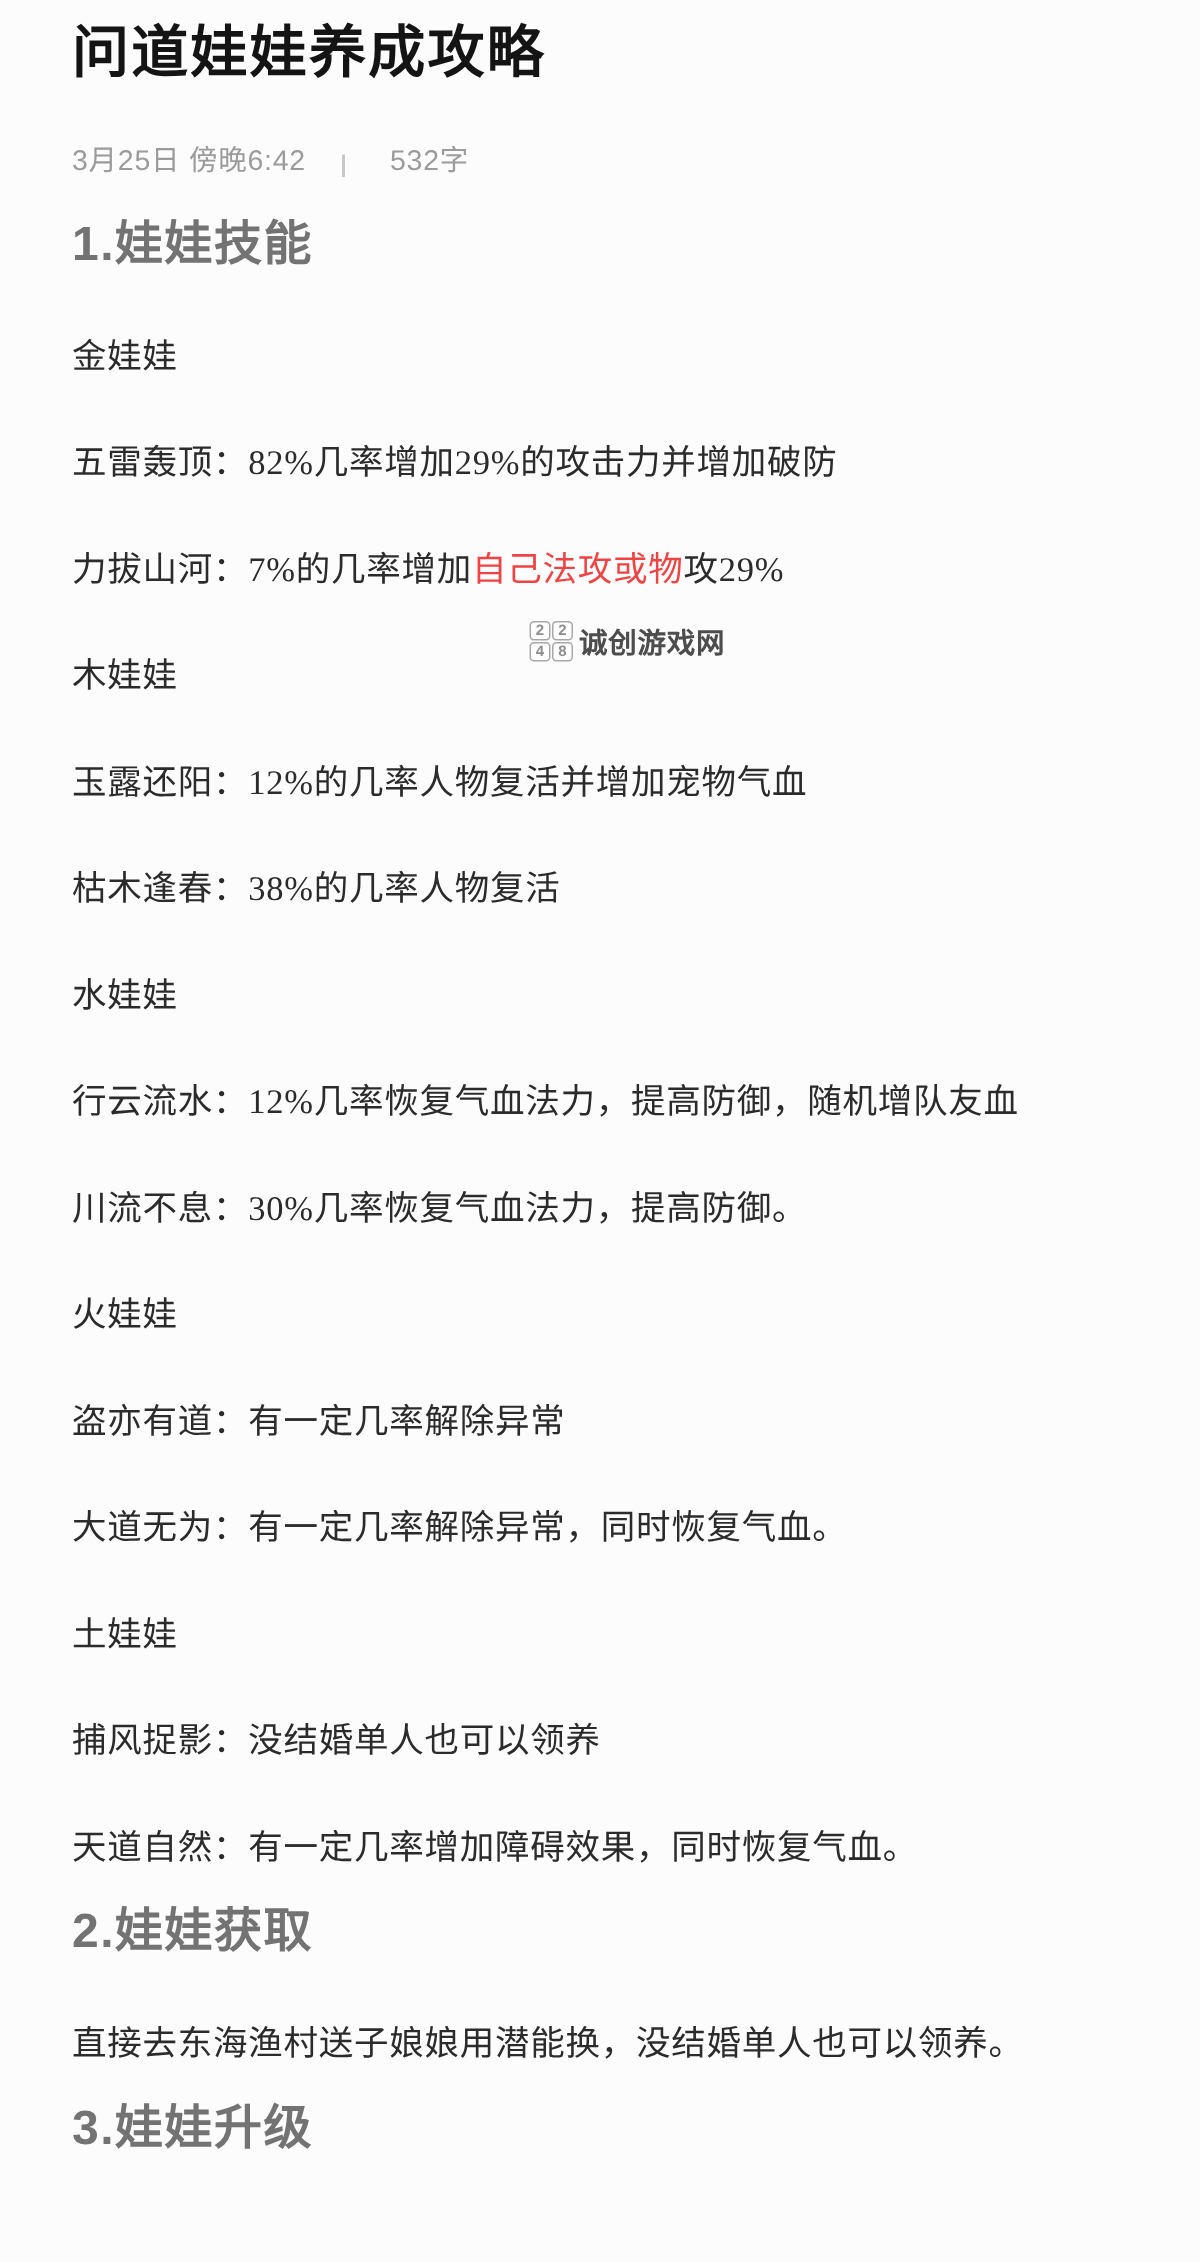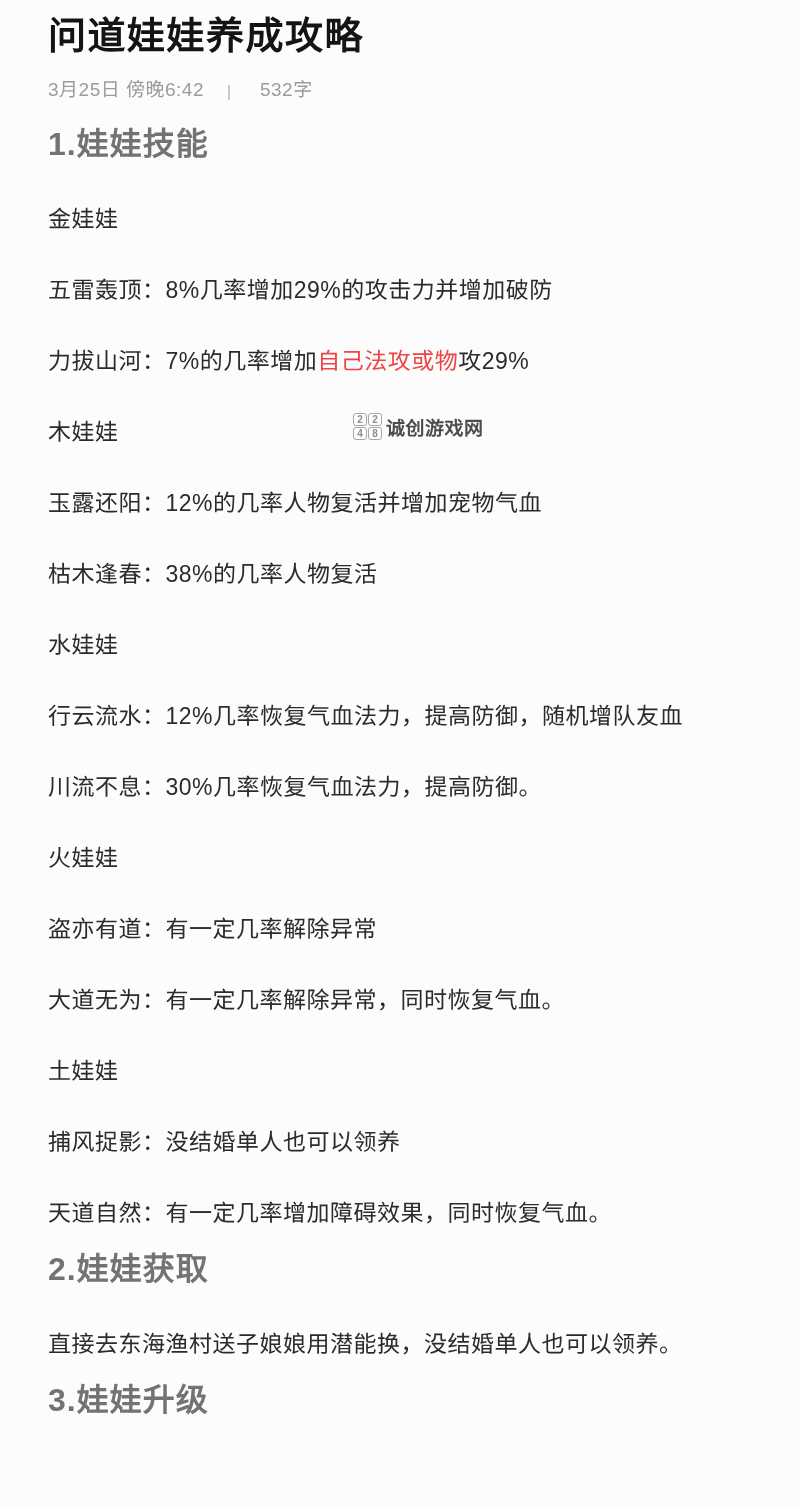--- a/index.html
+++ b/index.html
@@ -21,21 +21,21 @@
   .doc-title {
     margin: 0;
     font-size: 38px;
     line-height: 44px;
     font-weight: 800;
     letter-spacing: 1.5px;
     color: #141414;
     white-space: nowrap;
   }
   .meta {
-    margin-top: 22px;
+    margin-top: 40px;
     font-size: 19px;
     line-height: 20px;
     color: #9b9b9b;
     display: flex;
     align-items: flex-end;
     letter-spacing: 0.5px;
   }
   .meta-divider {
     display: inline-block;
     width: 0;
@@ -56,20 +56,21 @@
     white-space: nowrap;
   }
   .article p.line {
     margin: 48px 0 0 0;
     font-size: 23px;
     line-height: 23px;
     font-weight: 400;
     letter-spacing: 0.5px;
     color: #2b2b2b;
     white-space: nowrap;
+    font-family: Liberation Serif, serif;
   }
   .article p.line .faded {
     color: #ef4444;
   }
   .watermark {
     position: absolute;
     left: 353px;
     top: 413px;
     display: flex;
     align-items: center;
@@ -111,21 +112,21 @@
 
   <div class="meta">
     <span>3月25日 傍晚6:42</span>
     <span class="meta-divider"></span>
     <span>532字</span>
   </div>
 
   <div class="article">
       <h2 class="sec">1.娃娃技能</h2>
       <p class="line">金娃娃</p>
-      <p class="line">五雷轰顶：8%几率增加29%的攻击力并增加破防</p>
+      <p class="line">五雷轰顶：82%几率增加29%的攻击力并增加破防</p>
       <p class="line"><span>力拔山河：7%的几率增加</span><span class="faded">自己法攻或物</span><span>攻29%</span></p>
       <p class="line">木娃娃</p>
       <p class="line">玉露还阳：12%的几率人物复活并增加宠物气血</p>
       <p class="line">枯木逢春：38%的几率人物复活</p>
       <p class="line">水娃娃</p>
       <p class="line">行云流水：12%几率恢复气血法力，提高防御，随机增队友血</p>
       <p class="line">川流不息：30%几率恢复气血法力，提高防御。</p>
       <p class="line">火娃娃</p>
       <p class="line">盗亦有道：有一定几率解除异常</p>
       <p class="line">大道无为：有一定几率解除异常，同时恢复气血。</p>

